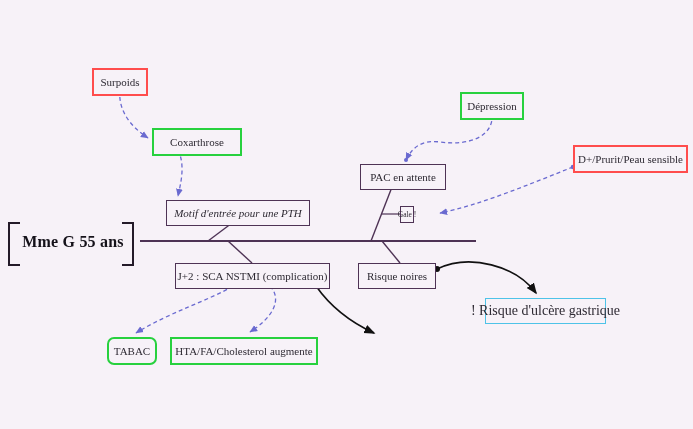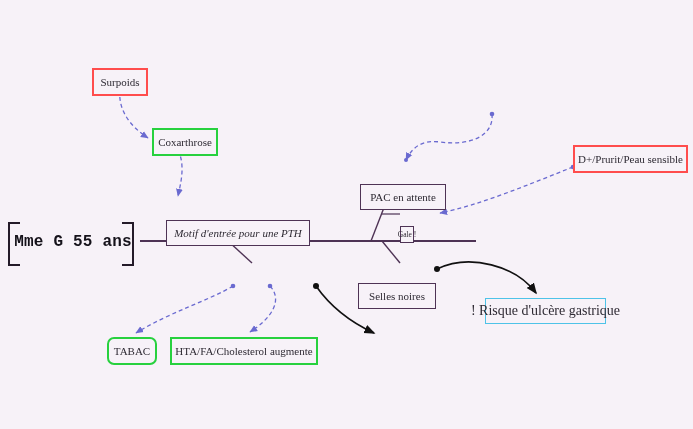--- a/index.html
+++ b/index.html
@@ -38,40 +38,40 @@
     border-width: 2px;
     white-space: nowrap;
     font-family: "Liberation Serif", serif;
     font-size: 11px;
     line-height: 1;
     padding: 12px 8px;
   }
   .node.thin {
     border-width: 1.5px;
   }
-  .node-purple { border-color: #4e3355; margin-top: 20px; }
+  .node-purple { border-color: #4e3355; }
   .node-green  { border-color: #27d13e; }
   .node-red    { border-color: #ff4d4d; }
   .node-cyan   { border-color: #4ec3e8; }
 
   .node-small {
     font-size: 7.5px;
     padding: 0 4px;
   }
 
   #root-label {
     position: absolute;
     left: 8px;
     top: 224px;
     width: 130px;
     height: 36px;
     display: flex;
     align-items: center;
     justify-content: center;
-    font-family: Liberation Mono, monospace;
+    font-family: Liberation Serif, serif;
     font-weight: bold;
     font-size: 16px;
     color: #15121a;
     letter-spacing: 0.2px;
   }
   .bracket {
     position: absolute;
     top: 222px;
     width: 10px;
     height: 40px;
@@ -136,23 +136,25 @@
       <circle cx="270" cy="286" r="2.3"></circle>
       <circle cx="406" cy="160" r="2.0"></circle>
     </g>
   </svg>
 
   <div class="bracket left"></div>
   <div class="bracket right"></div>
   <div id="root-label">Mme G 55 ans</div>
 
   <div class="node node-red" style="left:92px;  top:68px;  width:56px;  height:22px;">Surpoids</div>
-  <div class="node node-green" style="left:152px; top:128px; width:66px;  height:22px;">Coxarthrose</div>
+  <div class="node node-green" style="left:152px; top:128px; width:90px;  height:22px;">Coxarthrose</div>
   <div class="node node-purple thin" style="left:166px; top:200px; width:144px; height:23px;font-style:italic;">Motif d'entrée pour une PTH</div>
+  <div class="node node-purple thin" style="left:175px; top:263px; width:155px; height:23px;">J+2 : SCA NSTMI (complication)</div>
   <div class="node node-purple thin" style="left:360px; top:164px; width:86px;  height:23px;">PAC en attente</div>
   <div class="node node-purple thin node-small" style="left:400px; top:206px; width:14px; height:17px;">Gale !</div>
-  <div class="node node-purple thin" style="left:358px; top:263px; width:78px;  height:23px;">Selles noires</div>
+  <div class="node node-purple thin" style="left:358px; top:263px; width:78px;  height:23px;">Risque noires</div>
+  <div class="node node-green" style="left:460px; top:92px;  width:64px;  height:22px;">Dépression</div>
   <div class="node node-red" style="left:573px; top:145px; width:115px; height:22px;">D+/Prurit/Peau sensible</div>
   <div class="node node-green" style="left:107px; top:337px; width:50px;  height:22px;border-radius:7px;">TABAC</div>
   <div class="node node-green" style="left:170px; top:337px; width:148px; height:22px;">HTA/FA/Cholesterol augmente</div>
   <div class="node node-cyan thin" style="left:485px; top:298px; width:121px; height:21px; font-size:14px;">! Risque d'ulcère gastrique</div>
 
 </div>
 
 </body></html>

